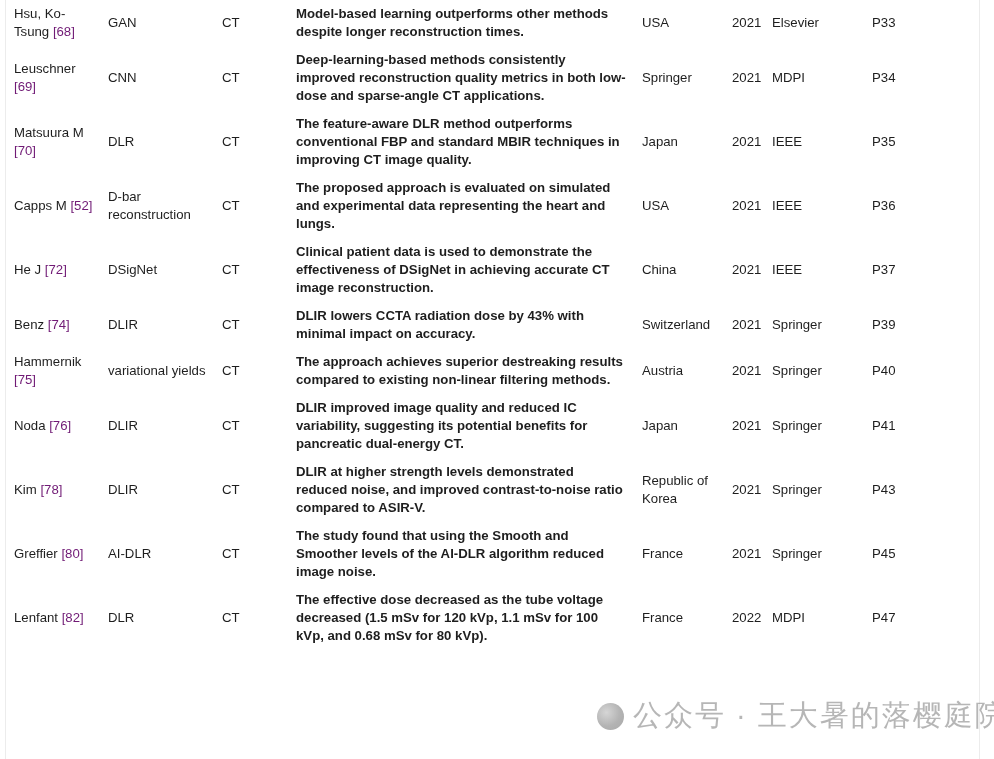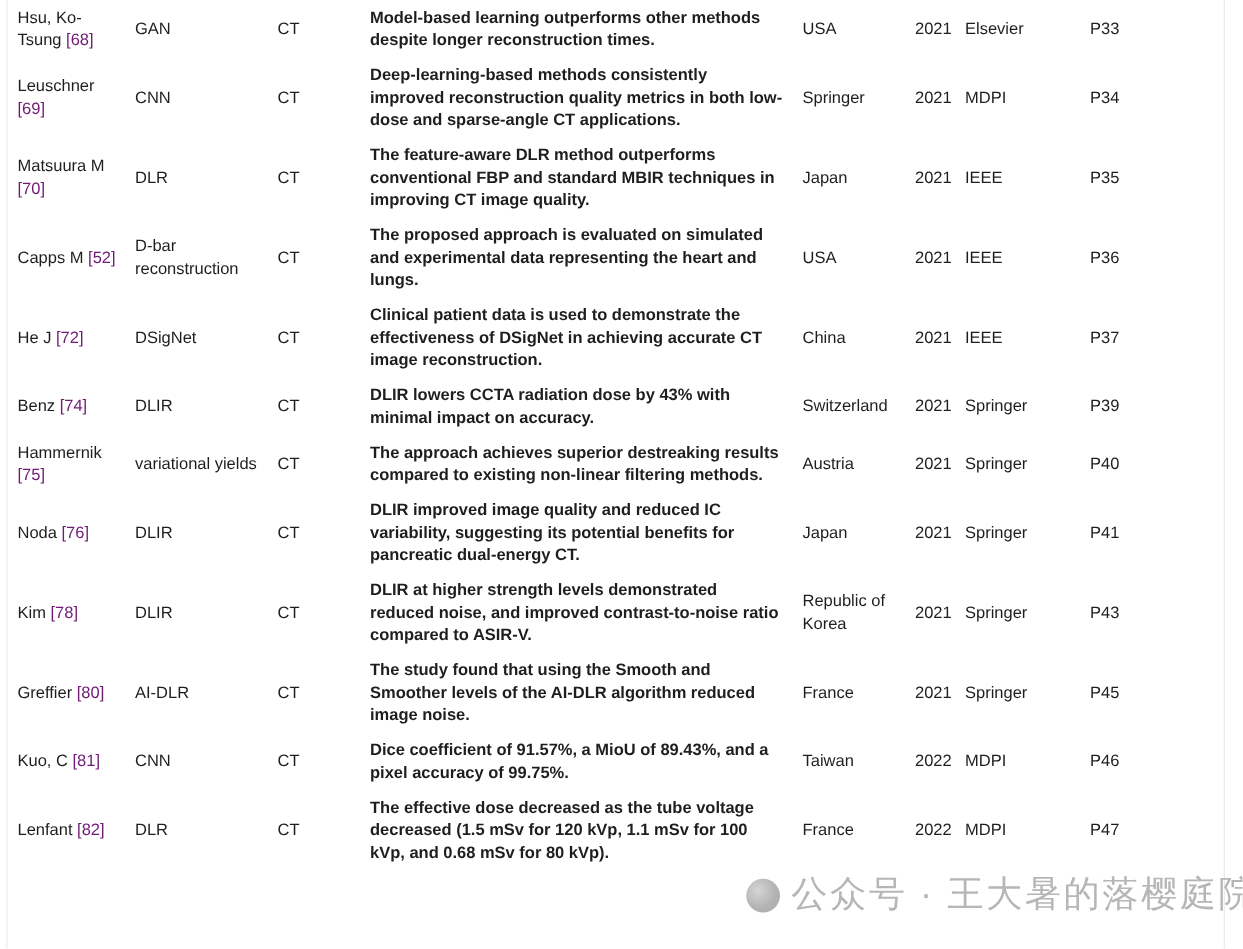--- a/index.html
+++ b/index.html
@@ -180,30 +180,20 @@
           <td class="author-cell"><span>Greffier</span> <a class="cite">[80]</a></td>
           <td class="method-cell">AI-DLR</td>
           <td class="modality-cell">CT</td>
           <td class="finding-cell">The study found that using the Smooth and Smoother levels of the AI-DLR algorithm reduced image noise.</td>
           <td class="country-cell">France</td>
           <td class="year-cell">2021</td>
           <td class="publisher-cell">Springer</td>
           <td class="page-cell">P45</td>
         </tr>
         <tr>
-          <td class="author-cell"><span>Kuo, C</span> <a class="cite">[81]</a></td>
-          <td class="method-cell">CNN</td>
-          <td class="modality-cell">CT</td>
-          <td class="finding-cell">Dice coefficient of 91.57%, a MioU of 89.43%, and a pixel accuracy of 99.75%.</td>
-          <td class="country-cell">Taiwan</td>
-          <td class="year-cell">2022</td>
-          <td class="publisher-cell">MDPI</td>
-          <td class="page-cell">P46</td>
-        </tr>
-        <tr>
           <td class="author-cell"><span>Lenfant</span> <a class="cite">[82]</a></td>
           <td class="method-cell">DLR</td>
           <td class="modality-cell">CT</td>
           <td class="finding-cell">The effective dose decreased as the tube voltage decreased (1.5 mSv for 120 kVp, 1.1 mSv for 100 kVp, and 0.68 mSv for 80 kVp).</td>
           <td class="country-cell">France</td>
           <td class="year-cell">2022</td>
           <td class="publisher-cell">MDPI</td>
           <td class="page-cell">P47</td>
         </tr>
       </tbody>

